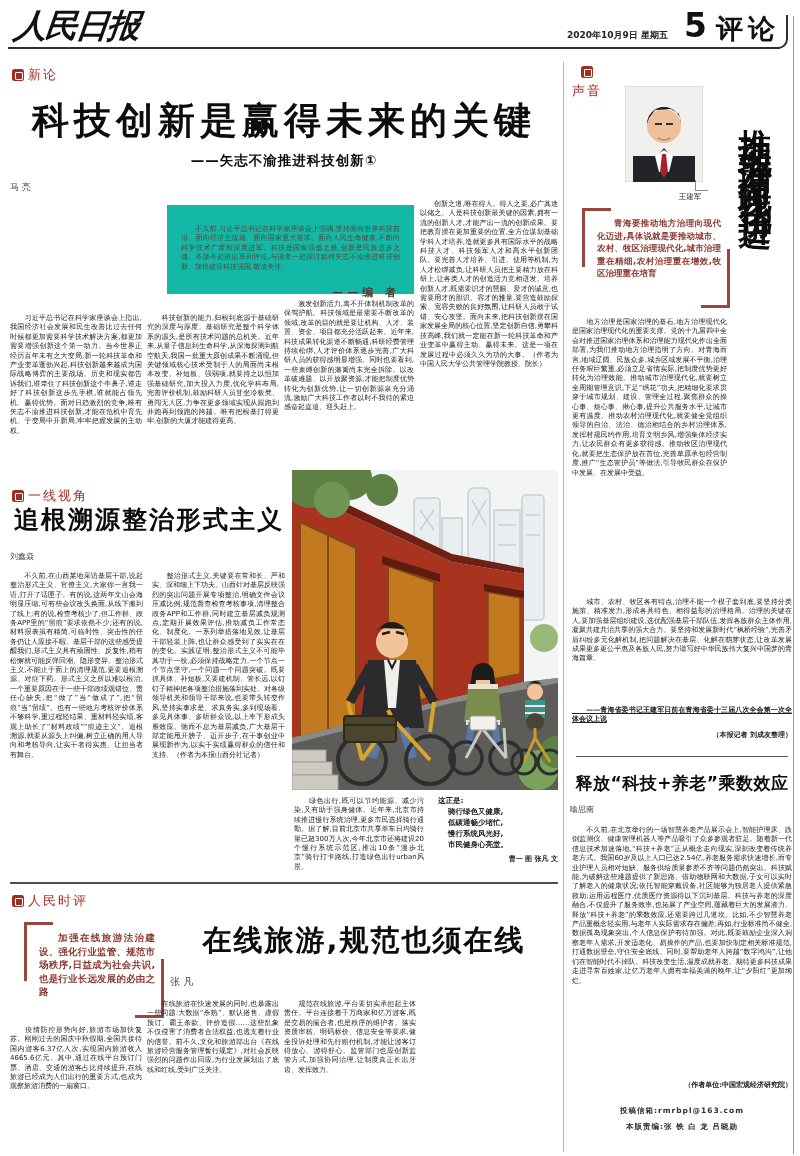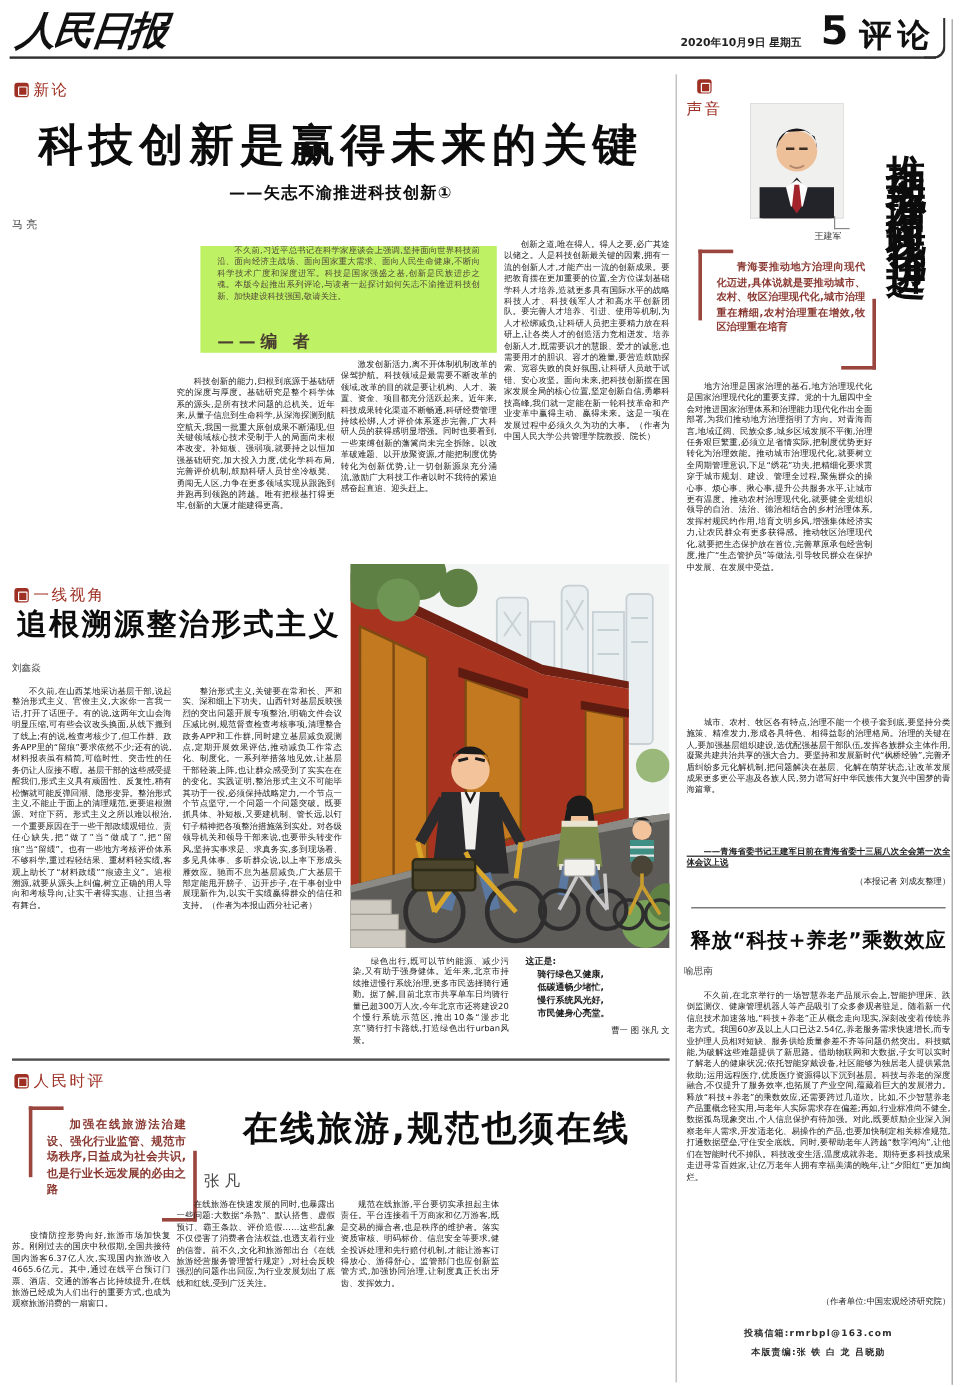--- a/index.html
+++ b/index.html
@@ -21,34 +21,34 @@
   
   .sec-label{display:flex;align-items:center;gap:4px;color:#9e2f23;font-weight:normal;
              font-size:13px;letter-spacing:2px;}
   .sec-icon{width:12px;height:12px;background:#9e2f23;border-radius:2.5px;position:relative;flex:0 0 auto;}
   .sec-icon::after{content:"";position:absolute;left:3px;top:3px;width:6px;height:6px;
                    border:1.2px solid #fff;border-radius:1px;}
   
   .h-main{text-align:center;font-weight:bold;color:#0c0c0c;}
   .byline{text-align:left;color:#444;}
   .tiny{font-size:7px;line-height:9.4px;text-align:justify;color:#222;overflow:hidden;}
-  .beige{background:#bef264;padding:0 14px 8px 14px;box-sizing:border-box;}
+  .beige{background:#14b8a6;padding:20px 14px 8px 14px;box-sizing:border-box;}
   .beige .tiny{color:#54483a;}
-  .ed-sign{text-align:left;font-size:14px;font-weight:bold;color:#4a3e30;margin-top:15px;letter-spacing:4px;}
+  .ed-sign{text-align:right;font-size:11px;font-weight:bold;color:#4a3e30;margin-top:4px;letter-spacing:4px;}
   
   .cq::before{content:"";position:absolute;left:0;top:0;width:26px;height:56px;
               border-left:3.5px solid #9a453d;border-top:3.5px solid #9a453d;}
   .cq::after{content:"";position:absolute;right:0;bottom:0;width:26px;height:56px;
              border-right:3.5px solid #9a453d;border-bottom:3.5px solid #9a453d;}
   .cq-text{position:absolute;left:15px;top:9px;right:9px;bottom:9px;
            color:#8a3a32;font-weight:bold;text-align:justify;text-indent:2em;overflow:hidden;}
   .rule-thick{border-top:2px solid #4f4f4f;}
   .rule-mid{border-top:1.5px solid #5a5a5a;}
   .poem{font-size:7.5px;line-height:11px;font-weight:bold;color:#222;}
-  .credit{font-size:7px;font-weight:normal;color:#222;text-align:right;}
+  .credit{font-size:7px;font-weight:bold;color:#222;text-align:right;}
   .vert-title{writing-mode:vertical-rl;font-size:33px;font-weight:bold;letter-spacing:8px;color:#0c0c0c;}
   .foot{font-size:7.5px;font-weight:bold;color:#2e2e2e;text-align:center;letter-spacing:1px;}
 </style>
 </head>
 <body>
 
 <div id="page">
 
   <div class="abs brand">人民日报</div>
   <div class="abs hdr-date">2020年10月9日  星期五</div>
@@ -67,20 +67,21 @@
   <div class="abs h-main" style="left:10px;top:152px;width:548px;font-size:13.5px;letter-spacing:1px;">——矢志不渝推进科技创新①</div>
   <div class="abs byline" style="left:10px;top:181px;width:548px;font-size:9px;">马  亮</div>
 
 
   <div class="abs beige" style="left:167px;top:205px;width:247px;height:89px;">
     <div class="tiny" style="height:56px;">　　不久前,习近平总书记在科学家座谈会上强调,坚持面向世界科技前沿、面向经济主战场、面向国家重大需求、面向人民生命健康,不断向科学技术广度和深度进军。科技是国家强盛之基,创新是民族进步之魂。本版今起推出系列评论,与读者一起探讨如何矢志不渝推进科技创新、加快建设科技强国,敬请关注。</div>
     <div class="ed-sign">——编  者</div>
   </div>
 
   <div class="abs tiny" style="left:420px;top:200px;width:138px;height:258px;">　　创新之道,唯在得人。得人之要,必广其途以储之。人是科技创新最关键的因素,拥有一流的创新人才,才能产出一流的创新成果。要把教育摆在更加重要的位置,全方位谋划基础学科人才培养,造就更多具有国际水平的战略科技人才、科技领军人才和高水平创新团队。要完善人才培养、引进、使用等机制,为人才松绑减负,让科研人员把主要精力放在科研上,让各类人才的创造活力竞相迸发。培养创新人才,既需要识才的慧眼、爱才的诚意,也需要用才的胆识、容才的雅量,要营造鼓励探索、宽容失败的良好氛围,让科研人员敢于试错、安心攻坚。面向未来,把科技创新摆在国家发展全局的核心位置,坚定创新自信,勇攀科技高峰,我们就一定能在新一轮科技革命和产业变革中赢得主动、赢得未来。这是一项在发展过程中必须久久为功的大事。（作者为中国人民大学公共管理学院教授、院长）</div>
+  <div class="abs tiny" style="left:10px;top:314px;width:132px;height:143px;">　　习近平总书记在科学家座谈会上指出,我国经济社会发展和民生改善比过去任何时候都更加需要科学技术解决方案,都更加需要增强创新这个第一动力。当今世界正经历百年未有之大变局,新一轮科技革命和产业变革蓬勃兴起,科技创新越来越成为国际战略博弈的主要战场。历史和现实都告诉我们,谁牵住了科技创新这个牛鼻子,谁走好了科技创新这步先手棋,谁就能占领先机、赢得优势。面对日趋激烈的竞争,唯有矢志不渝推进科技创新,才能在危机中育先机、于变局中开新局,牢牢把握发展的主动权。</div>
   <div class="abs tiny" style="left:147px;top:314px;width:132px;height:143px;">　　科技创新的能力,归根到底源于基础研究的深度与厚度。基础研究是整个科学体系的源头,是所有技术问题的总机关。近年来,从量子信息到生命科学,从深海探测到航空航天,我国一批重大原创成果不断涌现,但关键领域核心技术受制于人的局面尚未根本改变。补短板、强弱项,就要持之以恒加强基础研究,加大投入力度,优化学科布局,完善评价机制,鼓励科研人员甘坐冷板凳、勇闯无人区,力争在更多领域实现从跟跑到并跑再到领跑的跨越。唯有把根基打得更牢,创新的大厦才能建得更高。</div>
   <div class="abs tiny" style="left:284px;top:300px;width:130px;height:157px;">　　激发创新活力,离不开体制机制改革的保驾护航。科技领域是最需要不断改革的领域,改革的目的就是要让机构、人才、装置、资金、项目都充分活跃起来。近年来,科技成果转化渠道不断畅通,科研经费管理持续松绑,人才评价体系逐步完善,广大科研人员的获得感明显增强。同时也要看到,一些束缚创新的藩篱尚未完全拆除。以改革破难题、以开放聚资源,才能把制度优势转化为创新优势,让一切创新源泉充分涌流,激励广大科技工作者以时不我待的紧迫感奋起直追、迎头赶上。</div>
 
   <div class="abs sec-label" style="left:12px;top:487px;">
     <span class="sec-icon"></span>
     <span>一线视角</span>
   </div>
   <div class="abs h-main" style="left:10px;top:503px;width:278px;font-size:25px;letter-spacing:2px;">追根溯源整治形式主义</div>
   <div class="abs byline" style="left:10px;top:551px;width:278px;font-size:8px;">刘鑫焱</div>
   <div class="abs tiny" style="left:10px;top:572px;width:133px;height:298px;">　　不久前,在山西某地采访基层干部,说起整治形式主义、官僚主义,大家你一言我一语,打开了话匣子。有的说,这两年文山会海明显压缩,可有些会议改头换面,从线下搬到了线上;有的说,检查考核少了,但工作群、政务APP里的“留痕”要求依然不少;还有的说,材料报表虽有精简,可临时性、突击性的任务仍让人应接不暇。基层干部的这些感受提醒我们,形式主义具有顽固性、反复性,稍有松懈就可能反弹回潮、隐形变异。整治形式主义,不能止于面上的清理规范,更要追根溯源、对症下药。形式主义之所以难以根治,一个重要原因在于一些干部政绩观错位、责任心缺失,把“做了”当“做成了”,把“留痕”当“留绩”。也有一些地方考核评价体系不够科学,重过程轻结果、重材料轻实绩,客观上助长了“材料政绩”“痕迹主义”。追根溯源,就要从源头上纠偏,树立正确的用人导向和考核导向,让实干者得实惠、让担当者有舞台。</div>
@@ -196,21 +197,21 @@
   <div class="abs rule-thick" style="left:10px;top:882px;width:548px;"></div>
 
   <div class="abs sec-label" style="left:12px;top:892px;">
     <span class="sec-icon"></span>
     <span>人民时评</span>
   </div>
   <div class="abs cq" style="left:24px;top:922px;width:140px;height:96px;">
     <div class="cq-text" style="font-size:9.5px;line-height:13.5px;">加强在线旅游法治建设、强化行业监管、规范市场秩序,日益成为社会共识,也是行业长远发展的必由之路</div>
   </div>
   <div class="abs h-main" style="left:170px;top:921px;width:388px;font-size:29px;letter-spacing:2px;">在线旅游,规范也须在线</div>
-  <div class="abs byline" style="left:170px;top:975px;width:388px;font-size:13px;">张  凡</div>
+  <div class="abs byline" style="left:170px;top:975px;width:388px;font-size:10px;">张  凡</div>
   <div class="abs tiny" style="left:10px;top:1026px;width:132px;height:128px;">　　疫情防控形势向好,旅游市场加快复苏。刚刚过去的国庆中秋假期,全国共接待国内游客6.37亿人次,实现国内旅游收入4665.6亿元。其中,通过在线平台预订门票、酒店、交通的游客占比持续提升,在线旅游已经成为人们出行的重要方式,也成为观察旅游消费的一扇窗口。</div>
   <div class="abs tiny" style="left:147px;top:1000px;width:132px;height:154px;">　　在线旅游在快速发展的同时,也暴露出一些问题:大数据“杀熟”、默认搭售、虚假预订、霸王条款、评价造假……这些乱象不仅侵害了消费者合法权益,也透支着行业的信誉。前不久,文化和旅游部出台《在线旅游经营服务管理暂行规定》,对社会反映强烈的问题作出回应,为行业发展划出了底线和红线,受到广泛关注。</div>
   <div class="abs tiny" style="left:284px;top:1000px;width:132px;height:154px;">　　规范在线旅游,平台要切实承担起主体责任。平台连接着千万商家和亿万游客,既是交易的撮合者,也是秩序的维护者。落实资质审核、明码标价、信息安全等要求,健全投诉处理和先行赔付机制,才能让游客订得放心、游得舒心。监管部门也应创新监管方式,加强协同治理,让制度真正长出牙齿、发挥效力。</div>
 
   <div class="abs sec-label" style="left:572px;top:66px;flex-direction:column;">
     <span class="sec-icon"></span>
     <span>声音</span>
   </div>
 
   <div class="abs" style="left:625px;top:86px;width:78px;height:96px;">

